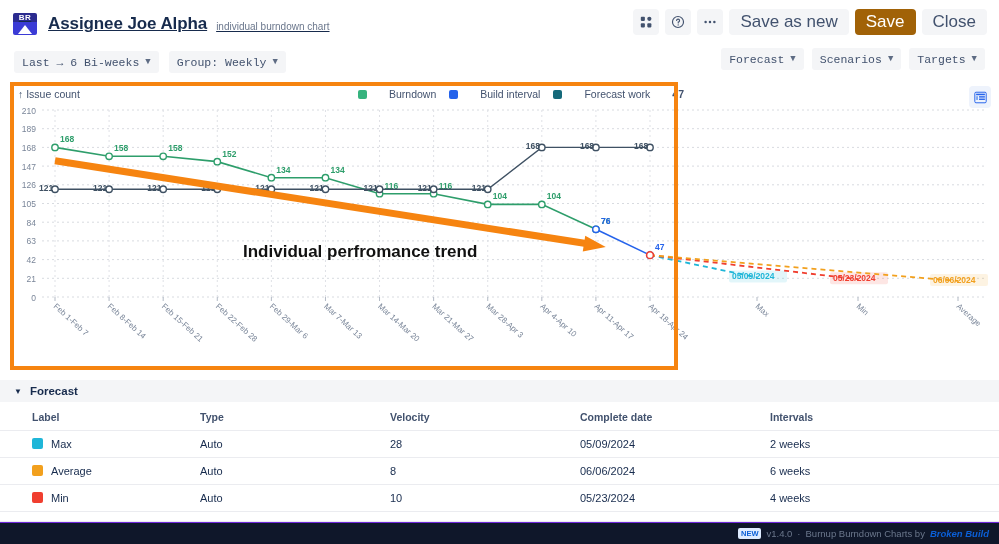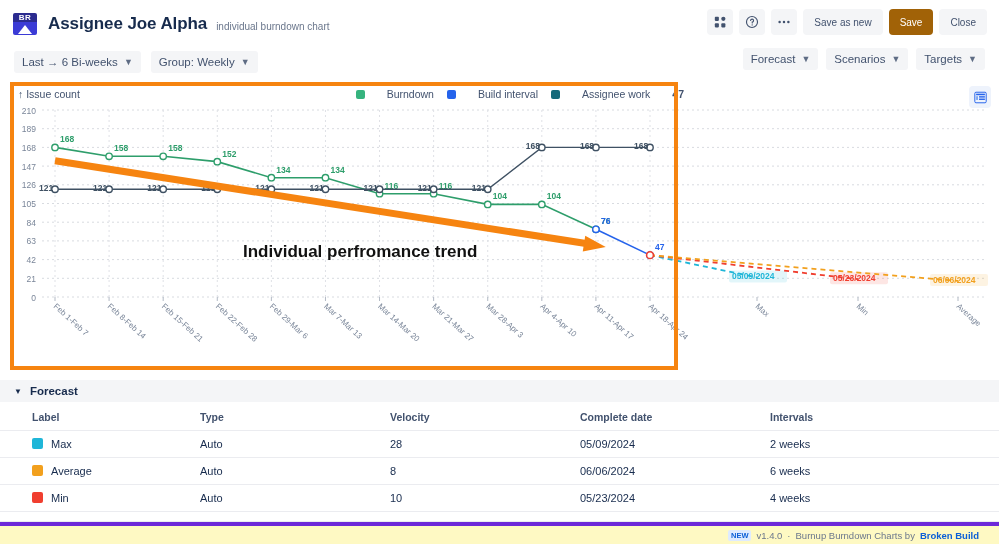--- a/index.html
+++ b/index.html
@@ -12,20 +12,21 @@
     overflow: hidden;
     position: relative;
   }
 
   
   .header {
     height: 48px;
     display: flex; align-items: center;
     padding: 0 12px;
     position: relative;
+    text-decoration: underline;
   }
   .logo {
     width: 26px; height: 26px; border-radius: 4px;
     background: #ffffff;
     display: flex; flex-direction: column; align-items:center; justify-content:center;
     margin-right: 10px;
     flex: 0 0 auto;
   }
   .logo .br {
     background:#2b2b8f; color:#fff; font-size:8px; font-weight:bold;
@@ -51,35 +52,35 @@
     position:absolute; right:12px; top:9px;
     display:flex; align-items:center; gap:6px;
   }
   .icon-btn {
     width:26px; height:26px; border-radius:4px; background:#f4f5f7;
     display:flex; align-items:center; justify-content:center;
     color:#42526e; cursor:pointer; border:none;
   }
   .btn {
     height:26px; padding:0 11px; border-radius:4px; background:#f4f5f7;
-    border:none; font-size:10px; color:#42526e; cursor:pointer;
+    border:none; font-size:17px; color:#42526e; cursor:pointer;
     display:flex; align-items:center; font-family:inherit;
   }
   .btn.primary { background:#a16207; color:#fff; }
 
   
   .filters {
     display:flex; align-items:center; gap:10px;
     padding: 0 14px 0 14px; height: 28px;
     position:relative;
   }
   .pill {
     height:22px; background:#f4f5f7; border-radius:3px;
     font-size:11.5px; color:#42526e; display:flex; align-items:center;
-    padding:0 8px; gap:6px; cursor:pointer; border:none; font-family:Liberation Sans, sans-serif;
+    padding:0 8px; gap:6px; cursor:pointer; border:none; font-family:Liberation Mono, monospace;
   }
   .caret { font-size:9px; color:#5e6c84; }
   .filters-right { position:absolute; right:14px; top:0; display:flex; gap:8px; }
 
   
   .chart-wrap {
     position:relative;
     margin: 6px 0 0 0;
     height: 290px;
   }
@@ -124,29 +125,29 @@
   .c1 { padding-left:32px; width:200px;}
   .c2 { width:190px;}
   .c3 { width:190px;}
   .c4 { width:190px;}
   .dot { width:11px; height:11px; border-radius:2px; display:inline-block;
          margin-right:8px; vertical-align:-1px; }
 
   
   .footer {
     position:absolute; bottom:0; left:0; right:0; height:22px;
-    border-top:4px solid #6d28d9; background:#fef9c3;
+    border-top:1px solid #6d28d9; background:#0f172a;
     display:flex; align-items:center; justify-content:flex-end;
-    padding-right:20px; gap:5px; font-size:9.5px; color:#6b778c;
+    padding-right:10px; gap:5px; font-size:9.5px; color:#6b778c;
   }
   .newbadge {
     background:#deebff; color:#0b5fd7; font-size:7.5px; font-weight:700;
     padding:1px 3px; border-radius:2px;
   }
-  .brand { color:#0b5fd7; font-weight:700; }
+  .brand { color:#0b5fd7; font-weight:700;font-style:italic; }
   .divider-line { position:absolute; left:0; right:0; bottom:22px; height:1px; background:#ebecf0;}
 </style>
 </head>
 <body>
 
 <div class="header">
   <div class="logo">
     <div class="br">BR</div>
     <div class="tri"></div>
   </div>
@@ -215,21 +216,21 @@
     <span class="item">
       <i class="swatch" style="background:#36b37e"></i>
       <span>Burndown</span>
     </span>
     <span class="item">
       <i class="swatch" style="background:#2563eb"></i>
       <span>Build interval</span>
     </span>
     <span class="item">
       <i class="swatch" style="background:#15697a"></i>
-      <span>Assignee work</span>
+      <span>Forecast work</span>
       <b>47</b>
     </span>
   </div>
 
   <div class="panel-toggle">
     <svg width="13" height="13" viewBox="0 0 16 16">
       <rect x="1" y="1.5" width="14" height="13" rx="1.5" fill="none" stroke="#2563eb" stroke-width="1.2"></rect>
       <rect x="2.6" y="3.3" width="10.8" height="1.9" fill="#2563eb"></rect>
       <rect x="6.2" y="6.4" width="7.2" height="1.7" fill="#2563eb"></rect>
       <rect x="6.2" y="9.3" width="7.2" height="1.7" fill="#2563eb"></rect>

